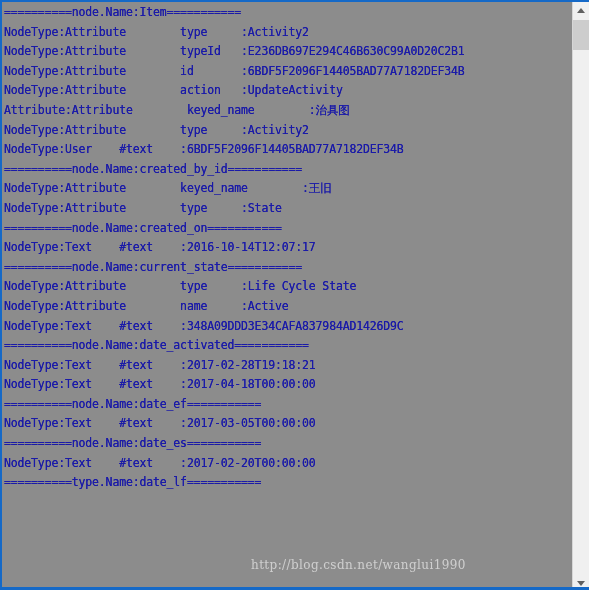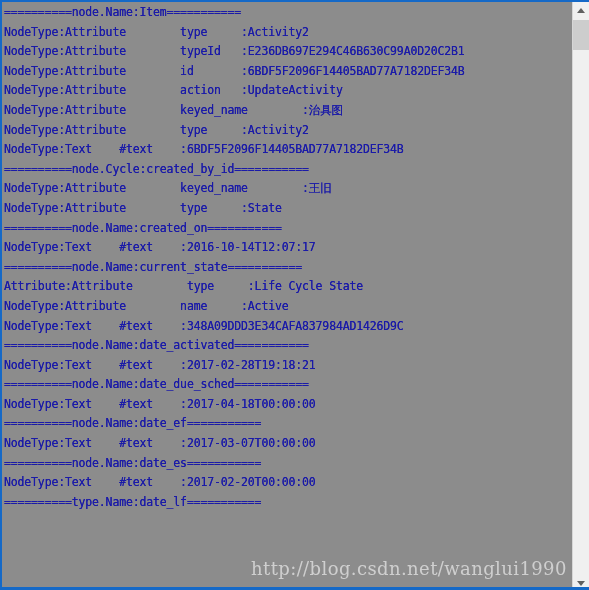--- a/index.html
+++ b/index.html
@@ -79,56 +79,55 @@
     width: 16px;
     height: 30px;
     background: #cdcdcd;
   }
   
   #watermark {
     position: absolute;
     left: 249px;
     top: 556px;
     font-family: "DejaVu Serif", "Liberation Serif", serif;
-    font-size: 18px;
+    font-size: 12px;
     color: rgba(235, 235, 235, 0.70);
     white-space: nowrap;
     letter-spacing: 0.4px;
     pointer-events: none;
   }
 </style>
 </head>
 <body>
 
 <div id="app">
 
   <div id="console">
       <div class="line sep">==========node.Name:Item===========</div>
       <div class="line">NodeType:Attribute        type     :Activity2</div>
       <div class="line">NodeType:Attribute        typeId   :E236DB697E294C46B630C99A0D20C2B1</div>
       <div class="line">NodeType:Attribute        id       :6BDF5F2096F14405BAD77A7182DEF34B</div>
       <div class="line">NodeType:Attribute        action   :UpdateActivity</div>
-      <div class="line">NodeType:Attribute        keyed_name        :治具图</div>
+      <div class="line">Attribute:Attribute        keyed_name        :治具图</div>
       <div class="line">NodeType:Attribute        type     :Activity2</div>
-      <div class="line">NodeType:Text    #text    :6BDF5F2096F14405BAD77A7182DEF34B</div>
-      <div class="line sep">==========node.Cycle:created_by_id===========</div>
+      <div class="line">NodeType:User    #text    :6BDF5F2096F14405BAD77A7182DEF34B</div>
+      <div class="line sep">==========node.Name:created_by_id===========</div>
       <div class="line">NodeType:Attribute        keyed_name        :王旧</div>
       <div class="line">NodeType:Attribute        type     :State</div>
       <div class="line sep">==========node.Name:created_on===========</div>
       <div class="line">NodeType:Text    #text    :2016-10-14T12:07:17</div>
       <div class="line sep">==========node.Name:current_state===========</div>
-      <div class="line">Attribute:Attribute        type     :Life Cycle State</div>
+      <div class="line">NodeType:Attribute        type     :Life Cycle State</div>
       <div class="line">NodeType:Attribute        name     :Active</div>
       <div class="line">NodeType:Text    #text    :348A09DDD3E34CAFA837984AD1426D9C</div>
       <div class="line sep">==========node.Name:date_activated===========</div>
       <div class="line">NodeType:Text    #text    :2017-02-28T19:18:21</div>
-      <div class="line sep">==========node.Name:date_due_sched===========</div>
       <div class="line">NodeType:Text    #text    :2017-04-18T00:00:00</div>
       <div class="line sep">==========node.Name:date_ef===========</div>
-      <div class="line">NodeType:Text    #text    :2017-03-07T00:00:00</div>
+      <div class="line">NodeType:Text    #text    :2017-03-05T00:00:00</div>
       <div class="line sep">==========node.Name:date_es===========</div>
       <div class="line">NodeType:Text    #text    :2017-02-20T00:00:00</div>
       <div class="line sep">==========type.Name:date_lf===========</div>
     </div>
 
   <div id="watermark">http://blog.csdn.net/wanglui1990</div>
 
   <div id="vscroll">
     <div class="sb-btn up">
       <span class="sb-arrow up"></span>

